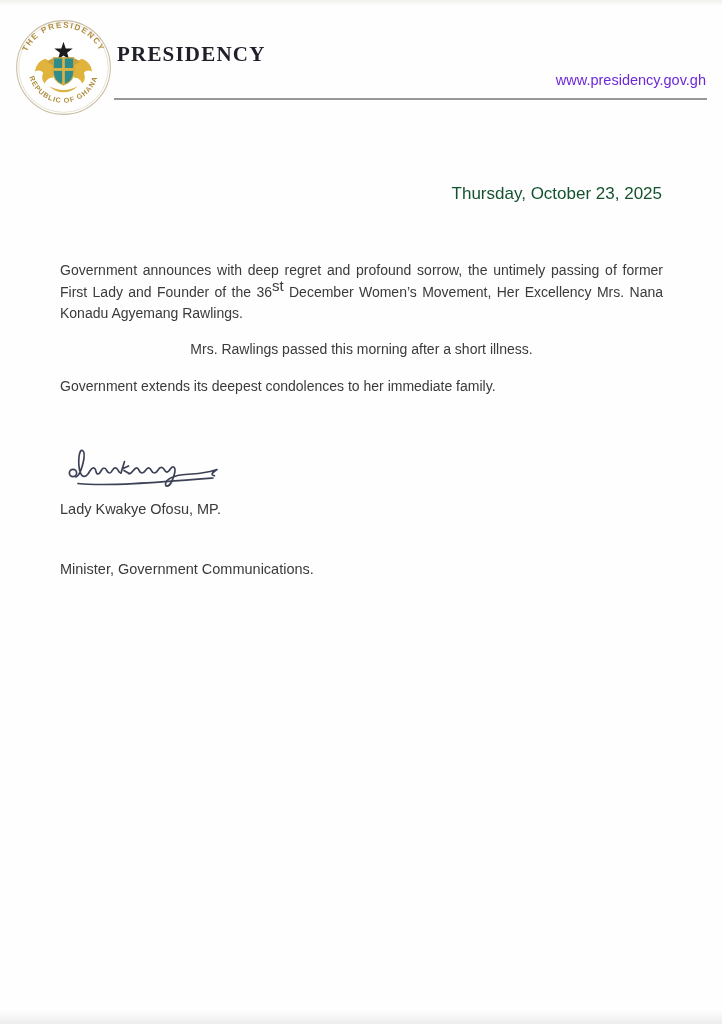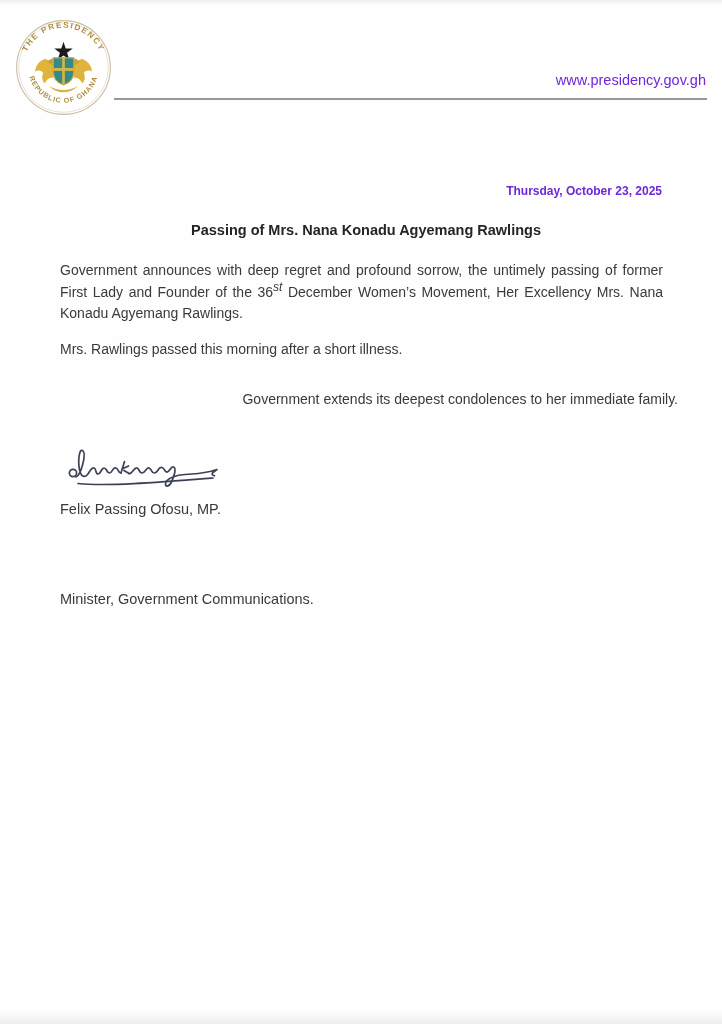--- a/index.html
+++ b/index.html
@@ -45,53 +45,53 @@
     color: #6d28d9;
   }
   .head-rule {
     position: absolute; left: 114px; right: 15px; top: 98px;
     height: 2px; background: #979797;
   }
 
   
   .date-line {
     position: absolute; top: 184px; right: 60px;
-    font-size: 12px; color: #6d28d9; font-weight: bold;
+    font-size: 17px; color: #14532d;
   }
   .letter-title {
     position: absolute; top: 222px; left: 60px; width: 612px;
     text-align: center;
     font-weight: 700;
     font-size: 14.5px;
     color: #252525;
   }
   .para {
     position: absolute; left: 60px; width: 603px;
     margin: 0;
     font-size: 14px;
     line-height: 21.5px;
     text-align: justify;
     color: #3a3a3a;
   }
-  .para sup { font-size: 12px; line-height: 0; font-style: italic; }
+  .para sup { font-size: 15px; line-height: 0; }
   .p1 { top: 260px; }
-  .p2 { top: 339px; text-align: left; }
-  .p3 { top: 389px; text-align: right; margin-left: 15px; }
+  .p2 { top: 339px; text-align: center; }
+  .p3 { top: 376px; text-align: left; }
 
   .signature {
     position: absolute; left: 64px; top: 442px;
     width: 170px; height: 52px;
   }
   .signer-line {
     position: absolute; left: 60px;
     font-size: 14.5px; color: #3a3a3a;
   }
   .signer-name  { top: 501px; }
   .signer-role1 { top: 531px; }
-  .signer-role2 { top: 591px; }
+  .signer-role2 { top: 561px; }
 </style>
 </head>
 <body>
 
 <div class="page">
 
   <div class="seal">
     <svg viewBox="0 0 100 100" width="97" height="97">
       <circle cx="50" cy="50" r="48.3" fill="#ffffff" stroke="#c9bda2" stroke-width="1.1"></circle>
       <circle cx="50" cy="50" r="46.2" fill="none" stroke="#ddd3bf" stroke-width="0.7"></circle>
@@ -113,29 +113,29 @@
         <path d="M33 44 q6 -5 10 -3 l-2 8 z M67 44 q-6 -5 -10 -3 l2 8 z" fill="#caa139"></path>
         <path d="M39.5 40 h21 v14.5 q0 10.5 -10.5 13.5 q-10.5 -3 -10.5 -13.5 z" fill="#2f8c8c" stroke="#caa43c" stroke-width="1.2"></path>
         <path d="M48.6 40 h2.8 v27.5 h-2.8 z" fill="#d9b343"></path>
         <path d="M39.5 50.5 h21 v3 h-21 z" fill="#d9b343"></path>
         <path d="M35 69 q15 8.5 30 0 q-6.5 6.5 -15 6.5 q-8.5 0 -15 -6.5 z" fill="#d9b343"></path>
       </g>
     </svg>
   </div>
 
   <div class="org-name">
+    <div>PRESIDENCY</div>
   </div>
 
   <div class="website">www.presidency.gov.gh</div>
 
   <div class="head-rule"></div>
 
   <div class="date-line">Thursday, October 23, 2025</div>
 
-  <div class="letter-title">Passing of Mrs. Nana Konadu Agyemang Rawlings</div>
 
   <p class="para p1"><span>Government announces with deep regret and profound sorrow, the untimely passing of former First Lady and Founder of the 36</span><sup>st</sup><span> December Women’s Movement, Her Excellency Mrs. Nana Konadu Agyemang Rawlings.</span></p>
 
   <p class="para p2">Mrs. Rawlings passed this morning after a short illness.</p>
 
   <p class="para p3">Government extends its deepest condolences to her immediate family.</p>
 
   <div class="signature">
     <svg viewBox="0 0 170 52" width="170" height="52">
       <g fill="none" stroke="#3d4156" stroke-width="1.7" stroke-linecap="round" stroke-linejoin="round">
@@ -147,17 +147,17 @@
         <path d="M65,31.5 C68,33 70,25 73,26 C76,27 74.5,31 78,31 C81.5,31 82,25 85,26
                  C88,27 87,31 90.5,31 C94,31 94,24.5 98,25.5 C101,26.3 100,30 103,30"></path>
         <path d="M103,30 C106,30 106.5,24 109.5,25 C112.5,26 110.5,34 107.5,40
                  C104.5,45.8 100,45 102,40 C104,36 112,33 121,32.5
                  C131,32 139,31 146,29.5 L153,27.5 C148.5,30.5 146,32.5 150.5,33.8"></path>
         <path d="M14,41.5 C42,44.5 92,40.5 149,36"></path>
       </g>
     </svg>
   </div>
 
-  <div class="signer-line signer-name">Felix Passing Ofosu, MP.</div>
+  <div class="signer-line signer-name">Lady Kwakye Ofosu, MP.</div>
   <div class="signer-line signer-role2">Minister, Government Communications.</div>
 
   <div class="photo-edge-bottom"></div>
 </div>
 
 </body></html>

